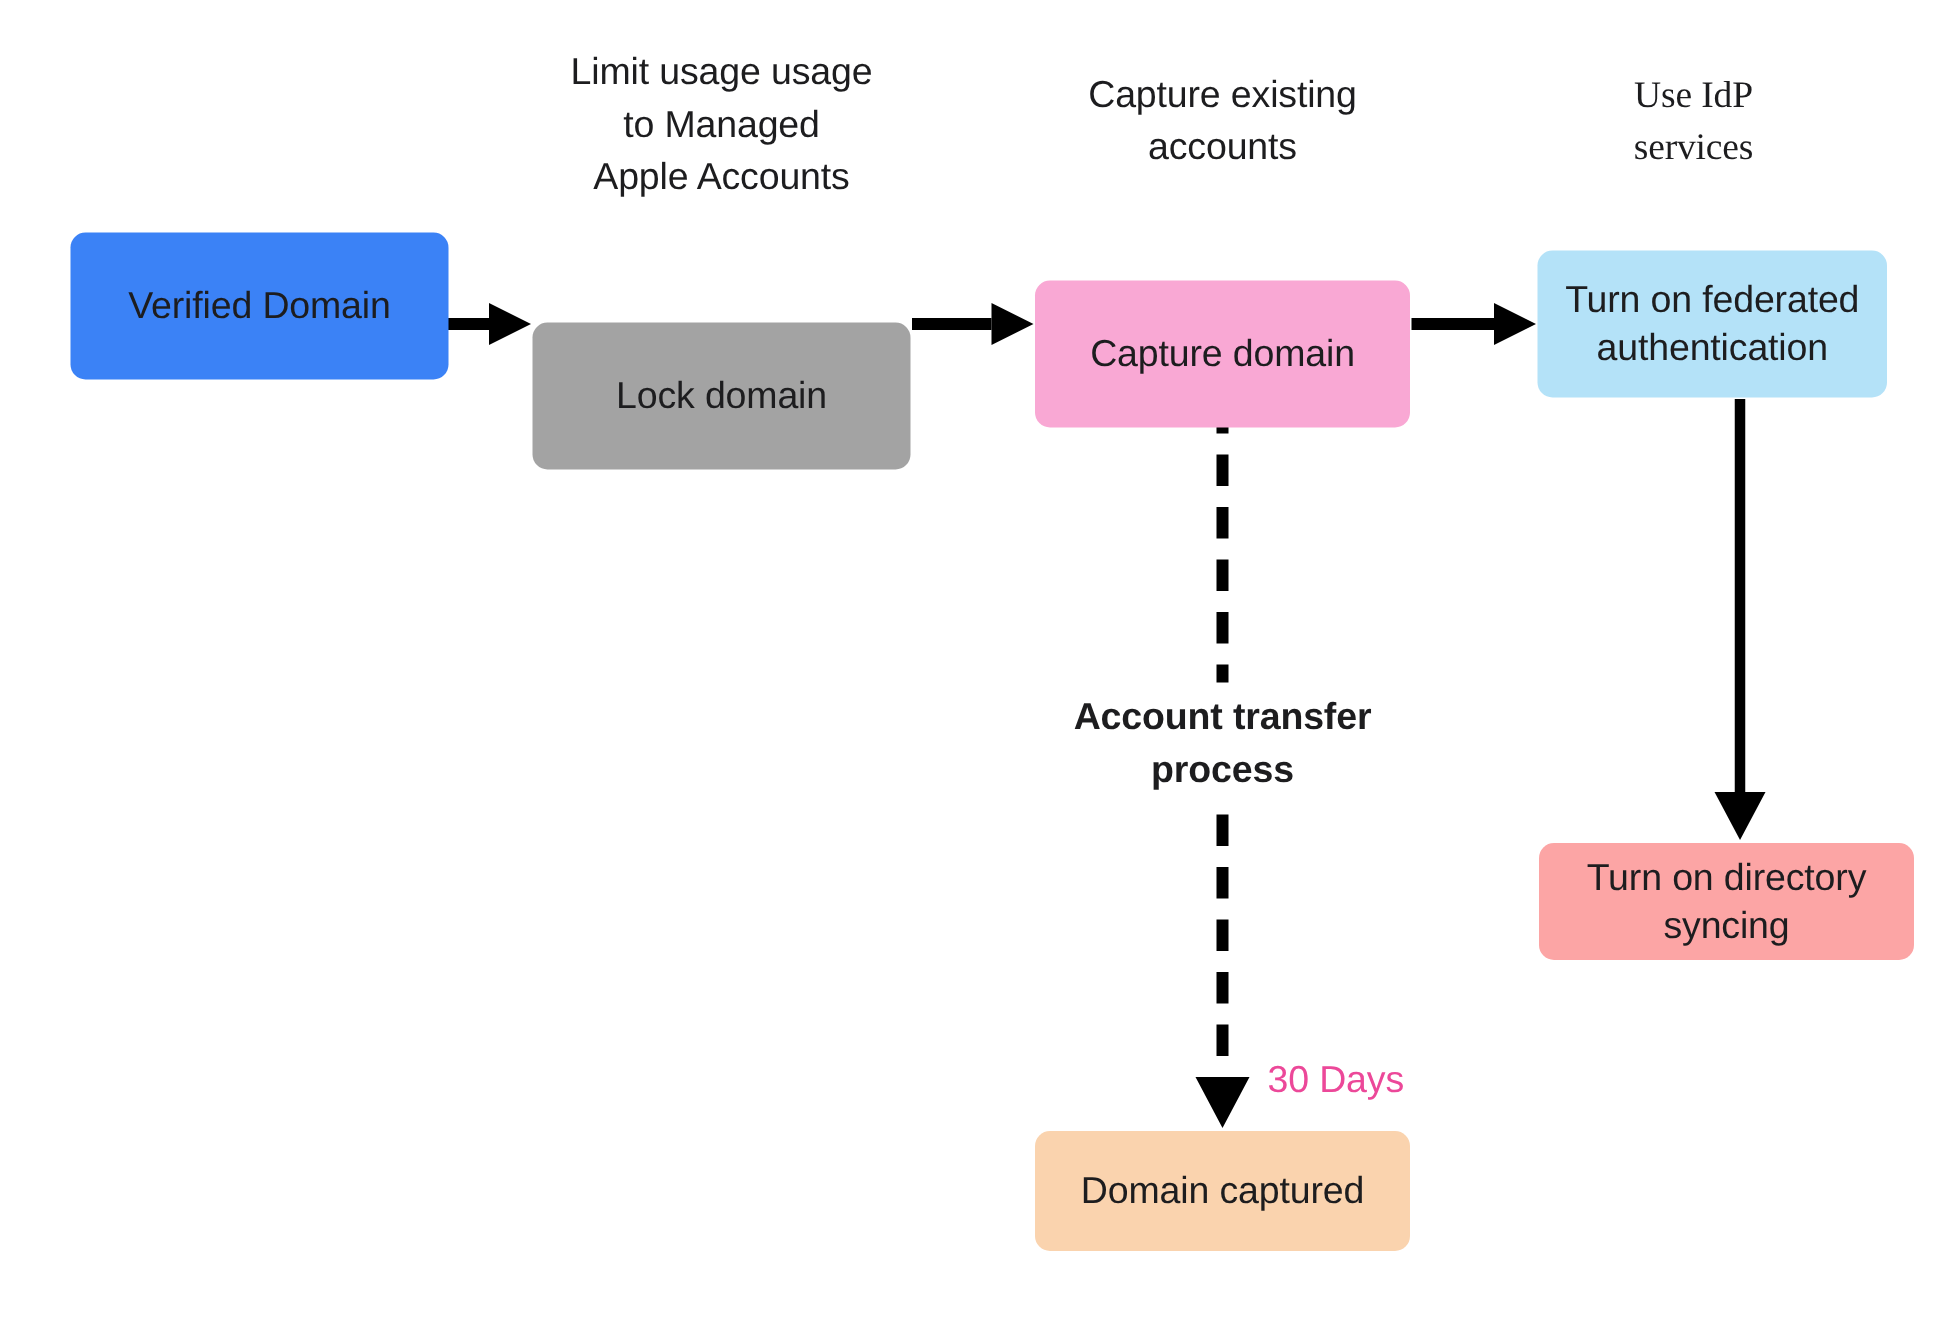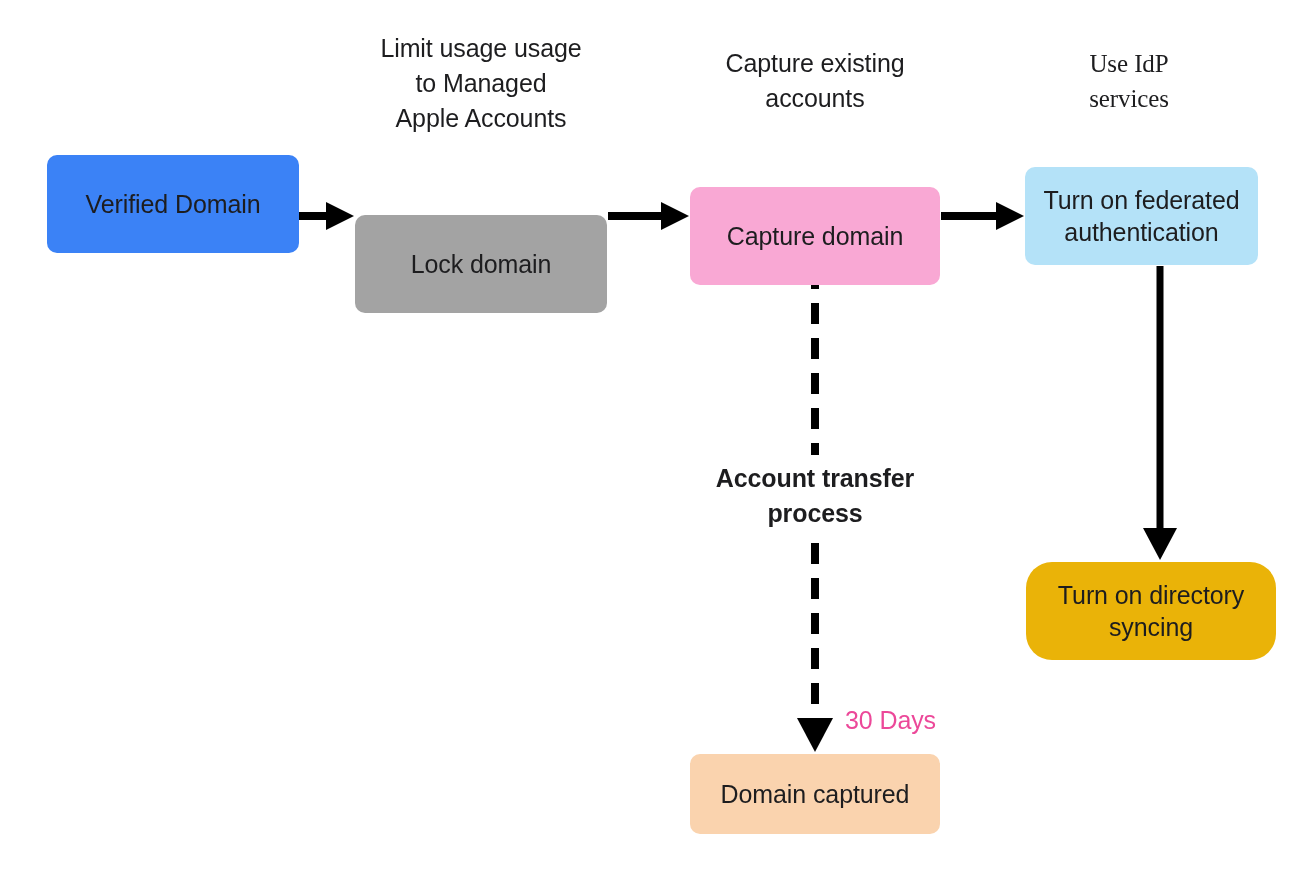--- a/index.html
+++ b/index.html
@@ -115,17 +115,17 @@
   <div class="label-inline" style="left:845px; top:705px;">30 Days</div>
 
   <div class="node" style="left:23px; top:155px; width:252px; height:98px; background:#3b82f6;margin-left:24px;">Verified Domain</div>
 
   <div class="node" style="left:355px; top:167px; width:252px; height:98px; background:#a3a3a3;margin-top:48px;">Lock domain</div>
 
   <div class="node" style="left:690px; top:167px; width:250px; height:98px; background:#f9a8d4;margin-top:20px;">Capture domain</div>
 
   <div class="node" style="left:1025px; top:167px; width:233px; height:98px; background:#b4e2f8;">Turn on federated authentication</div>
 
-  <div class="node" style="left:1026px; top:562px; width:250px; height:98px; background:#eab308;border-radius:26px;">Turn on directory syncing</div>
+  <div class="node" style="left:1026px; top:562px; width:250px; height:78px; background:#fca5a5;">Turn on directory syncing</div>
 
   <div class="node" style="left:690px; top:754px; width:250px; height:80px; background:#fad3ae;">Domain captured</div>
 
 </div>
 
 </body></html>

